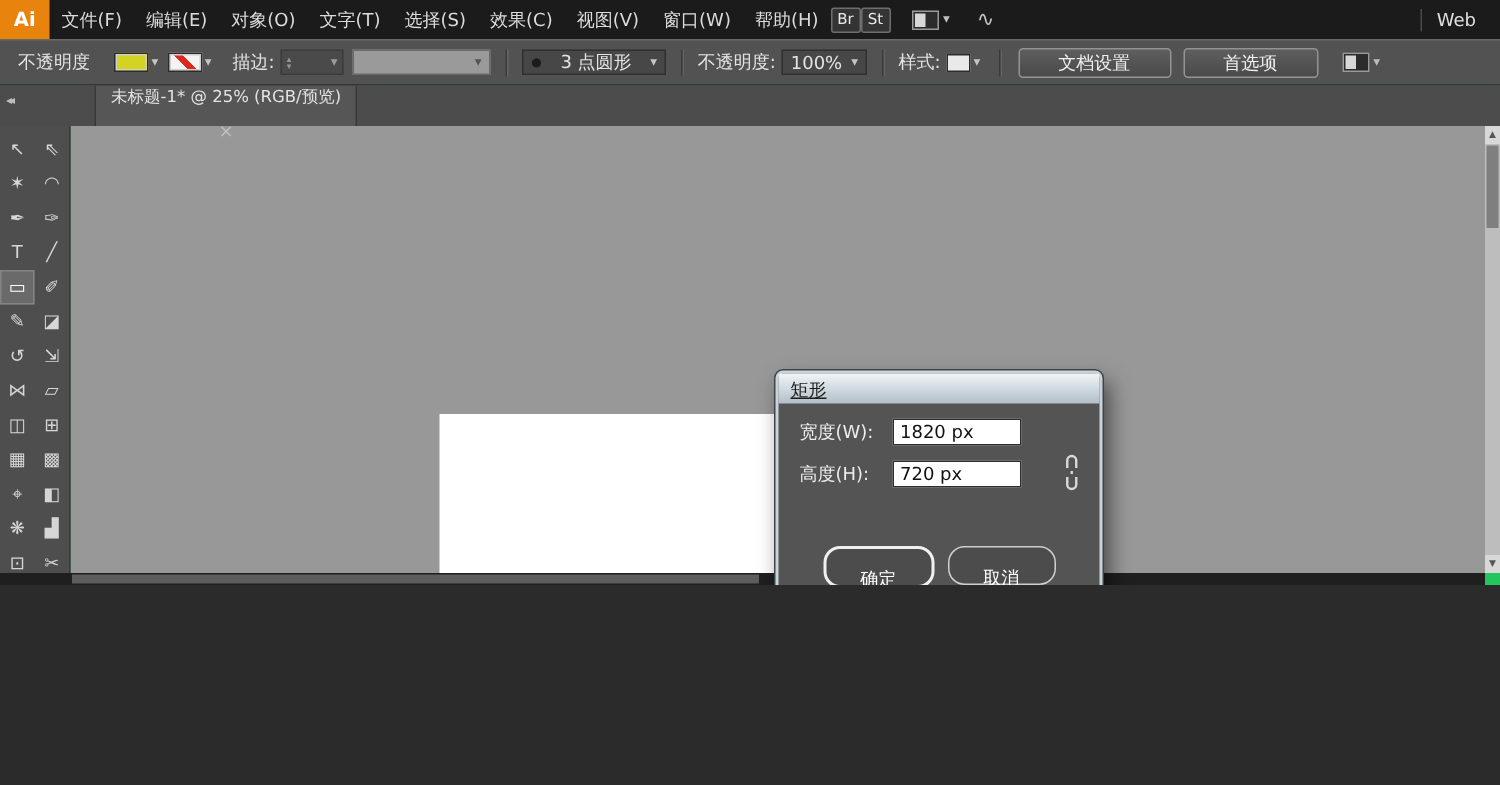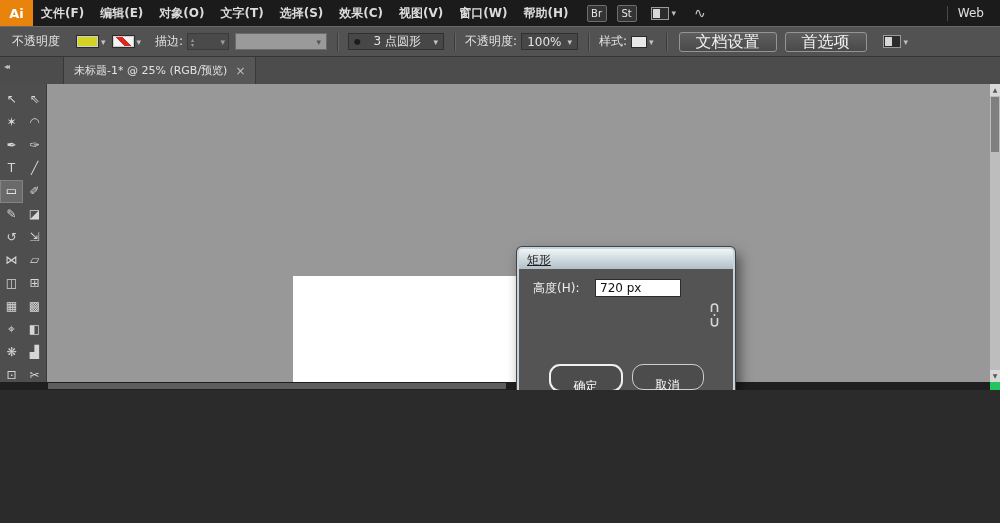--- a/index.html
+++ b/index.html
@@ -3,50 +3,50 @@
 <meta charset="utf-8">
 <style>
   * { margin:0; padding:0; box-sizing:border-box; }
   html,body { background:#2b2b2b; }
   body { font-family:"DejaVu Sans","Liberation Sans",sans-serif; }
   #app { position:relative; width:1000px; height:390px; overflow:hidden; background:#22c55e; }
 
   
   .menubar { position:absolute; top:0; left:0; width:1000px; height:26px; background:#1b1b1b; display:flex; align-items:center; color:#dcdcdc; font-size:12px; z-index:20; }
   .ai-logo { width:33px; height:26px; display:flex; align-items:center; justify-content:center; color:#fff; font-weight:bold; font-size:13px; }
-  .menu { padding:0 8px; line-height:26px; cursor:default;font-weight:bold; }
-  .badge { margin-left:10px; width:20px; height:17px; background:#343434; border:1px solid #6e6e6e; border-radius:2px; font-size:10px; color:#e8e8e8; display:flex; align-items:center; justify-content:center; }
+  .menu { padding:0 8px; line-height:26px; cursor:default; }
+  .badge { width:20px; height:17px; background:#343434; border:1px solid #6e6e6e; border-radius:2px; font-size:10px; color:#e8e8e8; display:flex; align-items:center; justify-content:center; }
   .layout-ico { margin-left:14px; width:18px; height:13px; border:1px solid #9a9a9a; background:#2c2c2c; position:relative; }
   .layout-ico::after { content:""; position:absolute; left:1px; top:1px; width:7px; height:9px; background:#d8d8d8; }
   .mb-caret { margin-left:3px; font-size:9px; color:#bdbdbd; }
   .gesture { margin-left:18px; font-size:14px; color:#c2c2c2; }
   .mb-spacer { flex:1; }
   .vdiv { width:1px; height:15px; background:#4a4a4a; margin:0 10px; }
   .workspace { margin-right:16px; color:#e0e0e0; }
 
   
   .controlbar { position:absolute; top:26px; left:0; width:1000px; height:31px; background:#525252; border-top:1px solid #686868; border-bottom:1px solid #353535; display:flex; align-items:center; color:#e3e3e3; font-size:12px; z-index:19; }
   .cb-label { white-space:nowrap; }
   .swatch-combo { display:flex; align-items:center; gap:2px; }
   .swatch { width:23px; height:13px; border:1px solid #2c2c2c; box-shadow:inset 0 0 0 1px #cfcfcf; }
   .swatch.stroke-none { background:linear-gradient(45deg, transparent 40%, #da2a1e 40%, #da2a1e 60%, transparent 60%), #f4f4f4; }
   .caret { font-size:9px; color:#c4c4c4; }
   .stepper { width:42px; height:17px; background:#474747; border:1px solid #303030; display:flex; align-items:center; justify-content:space-between; padding:0 3px; opacity:.65; }
   .stepper .arrows { display:flex; flex-direction:column; line-height:5px; font-size:6px; color:#bbb; }
   .select { height:17px; background:#474747; border:1px solid #303030; display:flex; align-items:center; justify-content:space-between; padding:0 5px; gap:6px; }
   .select.light { background:#a2a2a2; border-color:#6d6d6d; opacity:.9; }
   .sep { width:1px; height:18px; background:#3b3b3b; box-shadow:1px 0 0 #646464; }
-  .cb-btn { height:20px; padding:0 16px; background:linear-gradient(#5e5e5e,#4a4a4a); border:1px solid #949494; border-radius:3px; color:#f0f0f0; font-size:16px; line-height:18px; white-space:nowrap; }
+  .cb-btn { height:20px; padding:0 26px; background:linear-gradient(#5e5e5e,#4a4a4a); border:1px solid #949494; border-radius:3px; color:#f0f0f0; font-size:12px; line-height:18px; white-space:nowrap; }
   .dot { font-size:8px; color:#1c1c1c; }
   .style-swatch { width:16px; height:12px; background:#e9e9e9; border:1px solid #2c2c2c; }
 
   
   .tabbar { position:absolute; top:57px; left:0; width:1000px; height:27px; background:#4c4c4c; z-index:18; }
   .collapse { position:absolute; left:4px; top:5px; font-size:8px; color:#bdbdbd; letter-spacing:-2px; }
-  .doc-tab { position:absolute; left:63px; top:0; height:27px; background:#565656; border-left:1px solid #383838; border-right:1px solid #383838; display:flex; align-items:center; padding:0 10px; color:#e2e2e2; font-size:11px; gap:8px; }
+  .doc-tab { position:absolute; left:63px; top:0; height:27px; background:#565656; border-left:1px solid #383838; border-right:1px solid #383838; display:flex; align-items:center; padding:0 10px; color:#e2e2e2; font-size:11px; gap:8px;flex-direction:column; }
   .tab-close { color:#c0c0c0; font-size:12px; }
 
   
   .toolbar { position:absolute; top:84px; left:0; width:47px; bottom:8px; background:#4e4e4e; border-right:1px solid #3a3a3a; z-index:15; }
   .tools-grid { position:absolute; top:4px; left:0; width:46px; display:grid; grid-template-columns:23px 23px; }
   .tool { width:23px; height:23px; line-height:23px; text-align:center; font-size:12px; color:#d6d6d6; }
   .tool.active { background:#6a6a6a; color:#fff; box-shadow:inset 0 0 0 1px #838383; }
   .fs-block { position:absolute; top:334px; left:0; width:47px; height:56px; }
   .fill-box { position:absolute; left:4px; top:6px; width:24px; height:24px; border:1px solid #202020; box-shadow:inset 0 0 0 1px #f2f2f2; z-index:2; }
   .stroke-box { position:absolute; left:17px; top:19px; width:24px; height:24px; border:6px solid #f2f2f2; background:#4e4e4e; box-shadow:0 0 0 1px #202020; z-index:1; }
@@ -243,20 +243,24 @@
   </div>
   <div class="hscroll">
     <div class="hs-thumb"></div>
   </div>
 
   <div class="dialog">
     <div class="dlg-title">
       <span>矩形</span>
     </div>
     <div class="dlg-row">
+      <label>宽度(W):</label>
+      <input class="field" value="1820 px" style="">
+    </div>
+    <div class="dlg-row">
       <label>高度(H):</label>
       <input class="field" value="720 px" style="">
     </div>
     <div class="chain">
       <svg width="13" height="28" viewBox="0 0 13 28">
         <path d="M3.5 11 V6 a3 3 0 0 1 6 0 v5" fill="none" stroke="#d8d8d8" stroke-width="1.6"></path>
         <path d="M3.5 17 v5 a3 3 0 0 0 6 0 v-5" fill="none" stroke="#d8d8d8" stroke-width="1.6"></path>
         <path d="M6.5 13 v2" stroke="#d8d8d8" stroke-width="1.6"></path>
       </svg>
     </div>

